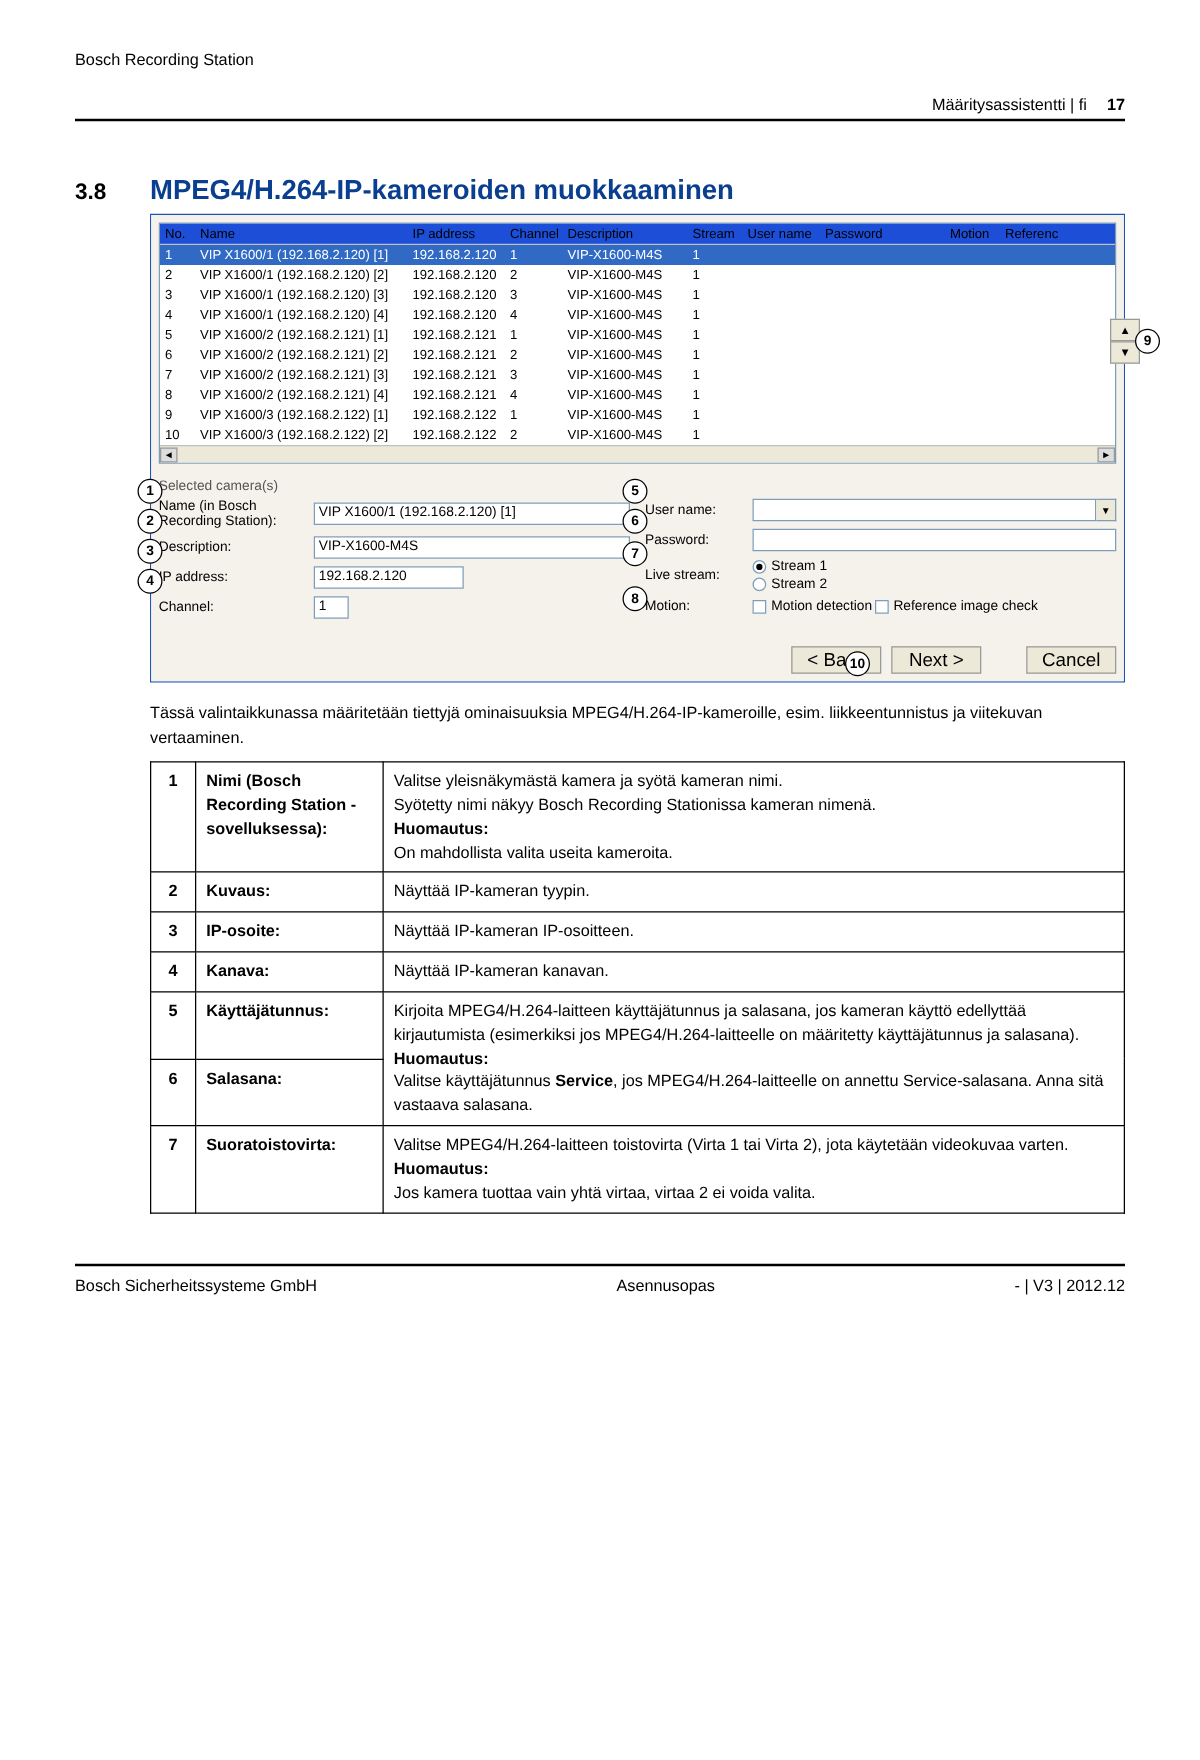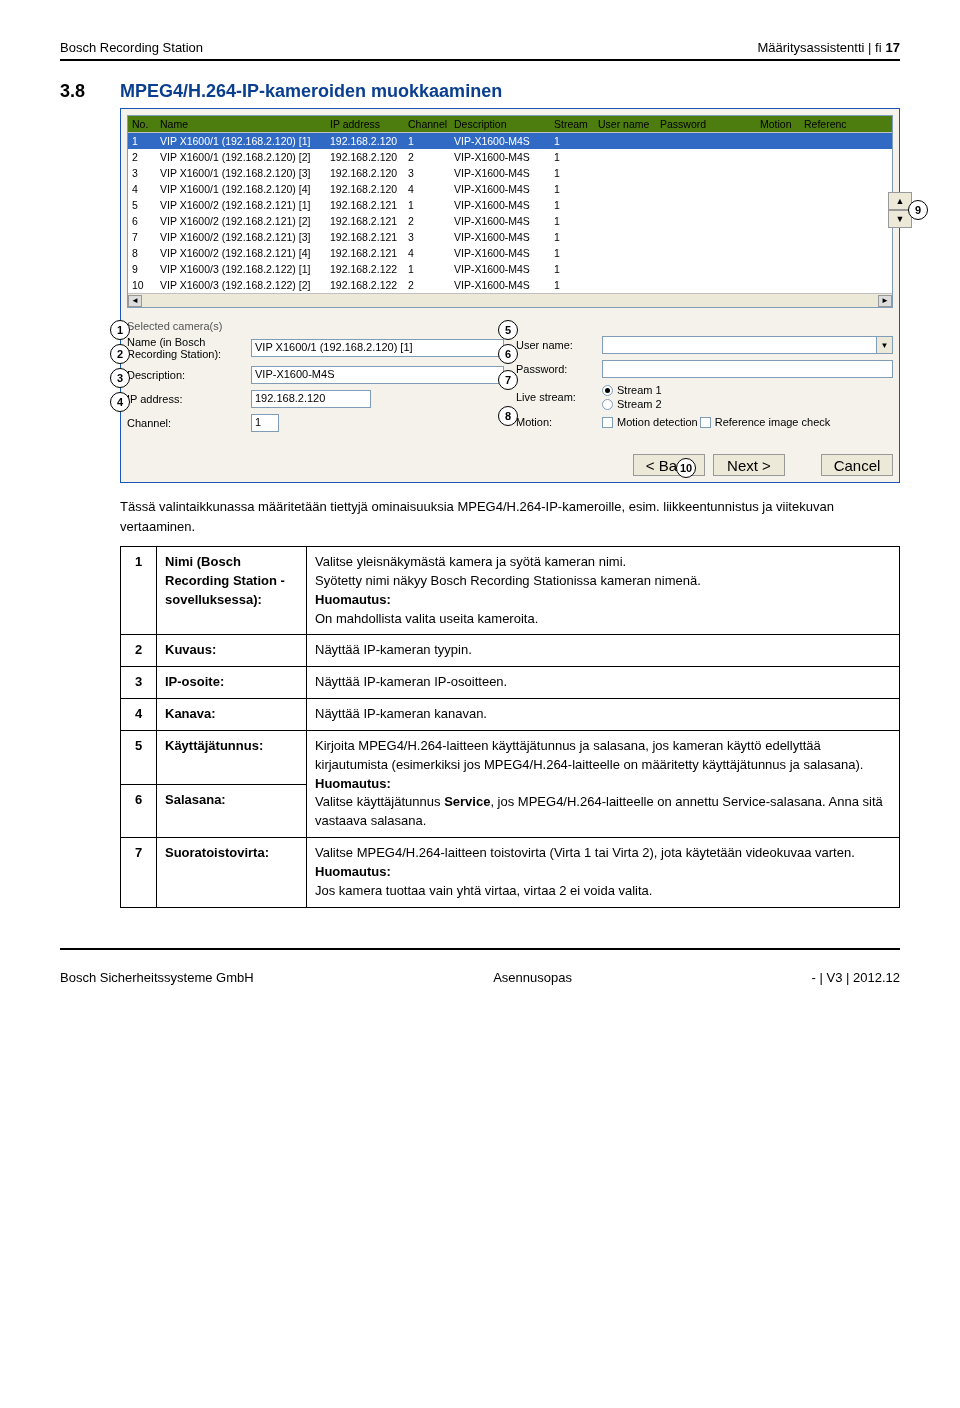--- a/index.html
+++ b/index.html
@@ -1,33 +1,33 @@
 <!DOCTYPE html>
 <html><head>
 <meta charset="utf-8">
 <style>
   * { box-sizing: border-box; margin: 0; padding: 0; }
   body { font-family: Arial, sans-serif; font-size: 13px; color: #000; background: #fff; width: 960px; }
   .page { padding: 40px 60px 30px 60px; }
   .header { display: flex; justify-content: space-between; font-size: 13px; padding-bottom: 4px; border-bottom: 2px solid #000; margin-bottom: 20px; }
-  .header-right { display: flex; gap: 4px; }
+  .header-right { display: flex; gap: 16px; margin-top: 36px; }
   .pagenum { font-weight: bold; }
   .section-row { display: flex; align-items: baseline; margin-bottom: 6px; }
   .section-num { font-size: 18px; font-weight: bold; color: #000; width: 60px; }
-  .section-title { font-size: 18px; font-weight: bold; color: #0a3f8f; }
+  .section-title { font-size: 22px; font-weight: bold; color: #0a3f8f; margin-top: 22px; }
   .intro { margin-left: 60px; font-size: 13px; line-height: 1.5; margin-bottom: 10px; }
   .screenshot-wrap { margin-left: 60px; position: relative; margin-bottom: 14px; }
   .win { border: 1px solid #1d54b8; font-size: 10.5px; background: #ece9d8; }
   .titlebar { background: linear-gradient(#3a6ad9,#1d54b8); color: #fff; display: flex; justify-content: space-between; align-items: center; padding: 3px 4px; font-weight: bold; }
   .titlebar-icons { display: flex; gap: 3px; }
   .tb-btn { width: 18px; height: 16px; background: #e8a35c; border: 1px solid #c07030; display: flex; align-items: center; justify-content: center; color: #fff; font-size: 10px; font-weight: bold; }
   .tb-btn.close { background: #e46c4a; border-color: #b04020; }
   .win-body { background: #f4f2eb; padding: 6px; }
   .grid-box { background: #fff; border: 1px solid #7f9db9; }
-  .ghead { display: flex; background: #4d7c0f; border-bottom: 1px solid #c0c0c0; }
+  .ghead { display: flex; background: #1d4ed8; border-bottom: 1px solid #c0c0c0; }
   .ghead div, .grow div { padding: 2px 4px; white-space: nowrap; overflow: hidden; }
   .col-no  { width: 28px;  }
   .col-nm  { width: 170px; }
   .col-ip  { width: 78px;  }
   .col-ch  { width: 46px;  }
   .col-dsc { width: 100px; }
   .col-st  { width: 44px;  }
   .col-un  { width: 62px;  }
   .col-pw  { width: 56px;  }
   .col-mo  { width: 44px; margin-left: 44px;  }
@@ -54,21 +54,21 @@
   .rdot.on::after { content:""; width:5px; height:5px; background:#000; border-radius:50%; }
   .cbox { width:11px; height:11px; border:1px solid #7f9db9; background:#fff; }
   .btns { display:flex; justify-content:flex-end; gap:8px; margin-top:16px; }
   .btn { width:72px; height:22px; background:#ece9d8; border:1px solid #999; font-size:15px; display:flex; align-items:center; justify-content:center; }
   .callout { position:absolute; width:20px; height:20px; border:1.5px solid #000; border-radius:50%; background:#fff; display:flex; align-items:center; justify-content:center; font-size:11px; font-weight:bold; }
   .after-text { margin-left:60px; font-size:13px; line-height:1.5; margin-bottom:10px; }
   table.defs { margin-left:60px; border-collapse:collapse; width: calc(100% - 60px); font-size:13px; }
   table.defs td { border:1px solid #000; padding:6px 8px; vertical-align:top; line-height:1.45; }
   table.defs td.c1 { width:36px; text-align:center; font-weight:bold; }
   table.defs td.c2 { width:150px; font-weight:bold; }
-  .footer { margin-top:40px; padding-top:20px; border-top:2px solid #000; display:flex; justify-content:space-between; font-size:13px; }
+  .footer { margin-top:40px; padding-top:8px; border-top:2px solid #000; display:flex; justify-content:space-between; font-size:13px; }
 </style>
 </head>
 <body>
 
 <div class="page">
 
   <div class="header">
     <div>Bosch Recording Station</div>
     <div class="header-right">
       <span>Määritysassistentti | fi</span>

